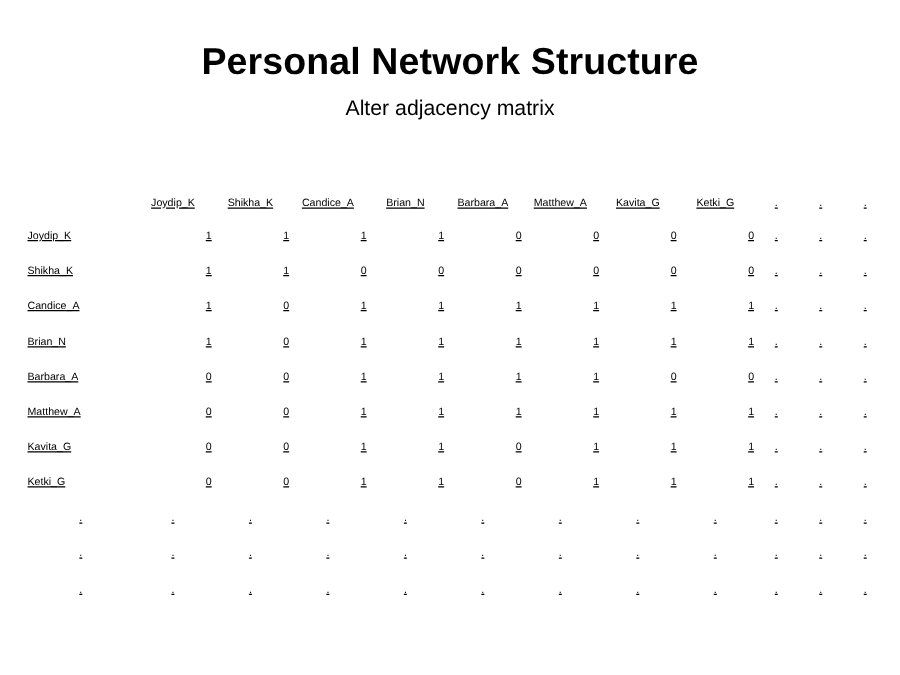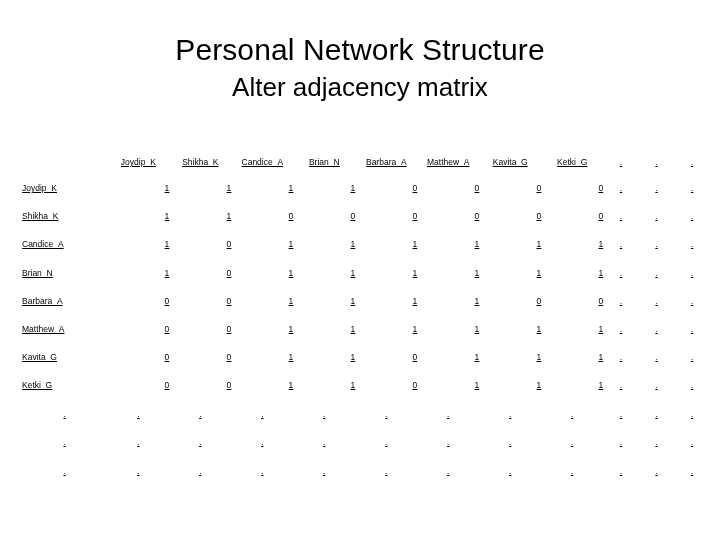--- a/index.html
+++ b/index.html
@@ -27,27 +27,27 @@
   .title-block {
     position: absolute;
     top: 32px;
     left: 0;
     width: 720px;
     text-align: center;
   }
   .slide-title {
     font-size: 30px;
     line-height: 36px;
-    font-weight: normal;
+    font-weight: bold;
     letter-spacing: 0.1px;
     color: #000000;
     margin: 0;
   }
   .slide-subtitle {
-    font-size: 26px;
+    font-size: 17px;
     line-height: 26px;
     font-weight: normal;
     color: #000000;
     margin: 6px 0 0 0;
   }
 
   
   .matrix-wrap {
     position: absolute;
     top: 152px;

